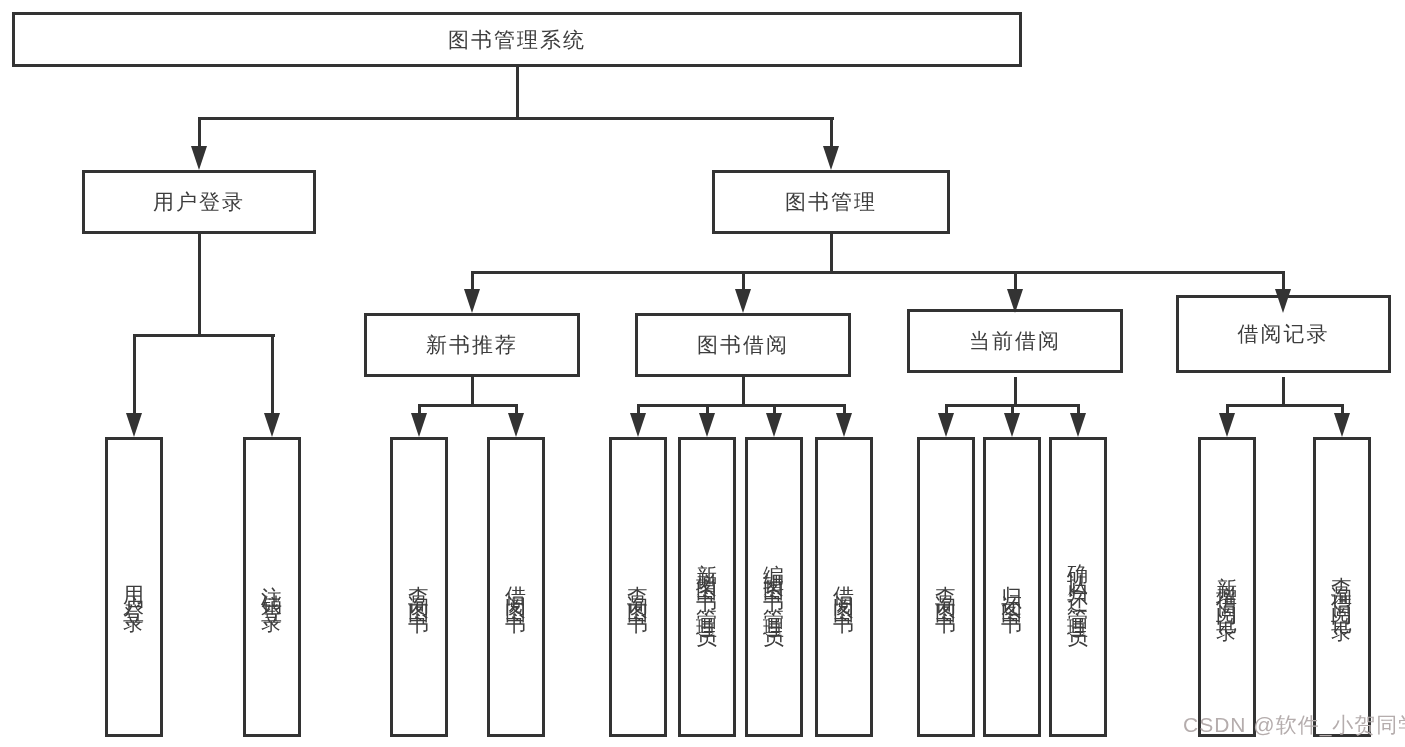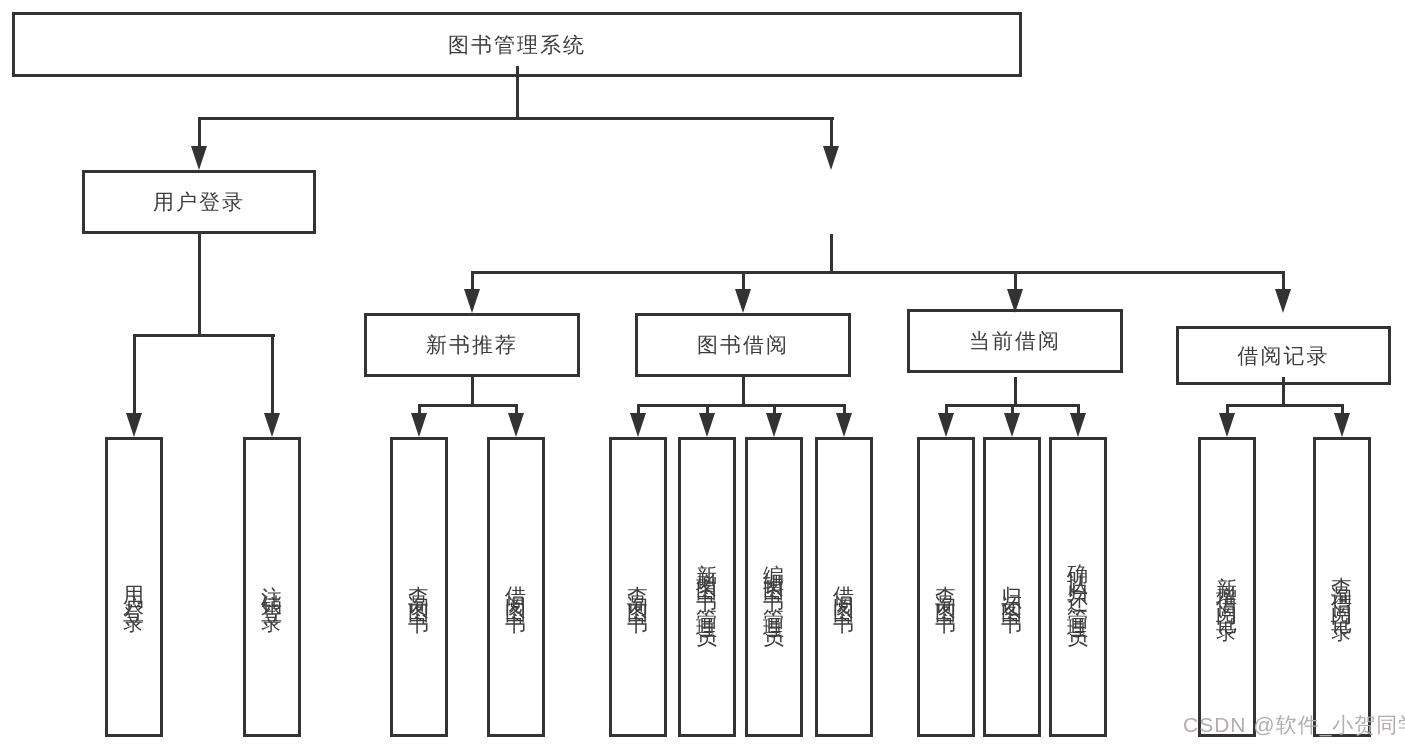--- a/index.html
+++ b/index.html
@@ -33,38 +33,41 @@
   .watermark {
     position:absolute; left:1183px; top:711px; font-size:21px;
     color:var(--wm); letter-spacing:1px; white-space:nowrap;
   }
 </style>
 </head>
 <body>
 
 <div class="canvas">
 
-  <div class="hbox" style="left:12px;top:12px;width:1010px;height:65px;">
+  <div class="hbox" style="left:12px;top:12px;width:1010px;height:55px;">
     <span>图书管理系统</span>
   </div>
 
   <div class="hbox" style="left:82px;top:170px;width:234px;height:64px;">
     <span>用户登录</span>
+  </div>
+  <div class="hbox" style="left:712px;top:170px;width:238px;height:64px;">
+    <span>图书管理</span>
   </div>
 
   <div class="hbox" style="left:364px;top:313px;width:216px;height:64px;">
     <span>新书推荐</span>
   </div>
   <div class="hbox" style="left:635px;top:313px;width:216px;height:64px;">
     <span>图书借阅</span>
   </div>
   <div class="hbox" style="left:907px;top:309px;width:216px;height:64px;">
     <span>当前借阅</span>
   </div>
-  <div class="hbox" style="left:1176px;top:326px;width:215px;height:59px;">
+  <div class="hbox" style="left:1176px;top:295px;width:215px;height:78px;">
     <span>借阅记录</span>
   </div>
 
   <div class="vbox" style="left:105px;top:437px;">
     <span class="vtxt">用户登录</span>
   </div>
   <div class="vbox" style="left:243px;top:437px;">
     <span class="vtxt">注销登录</span>
   </div>
 

